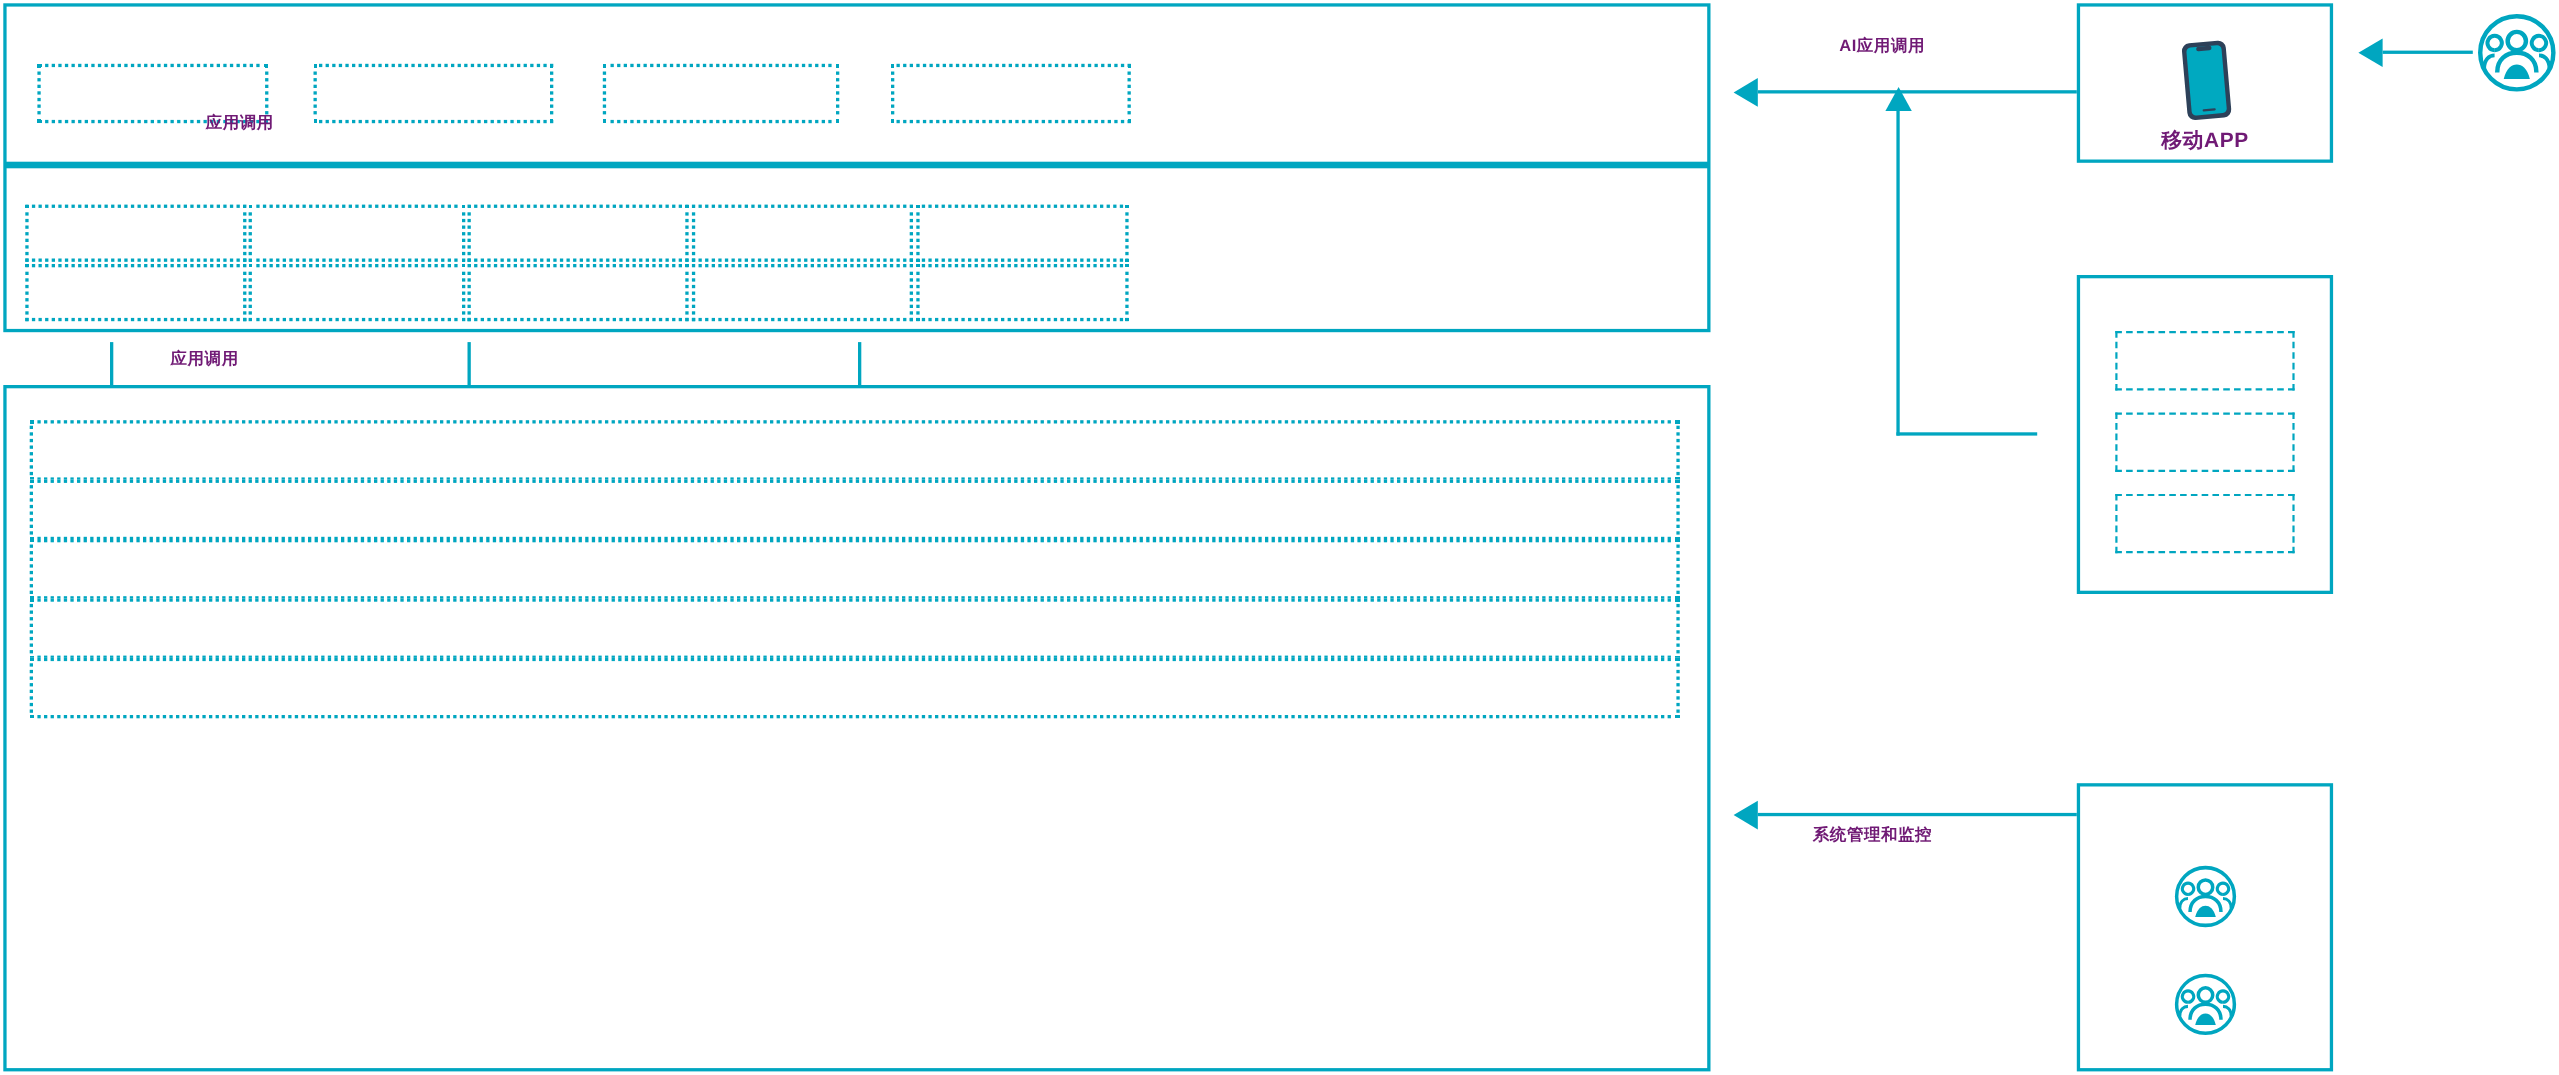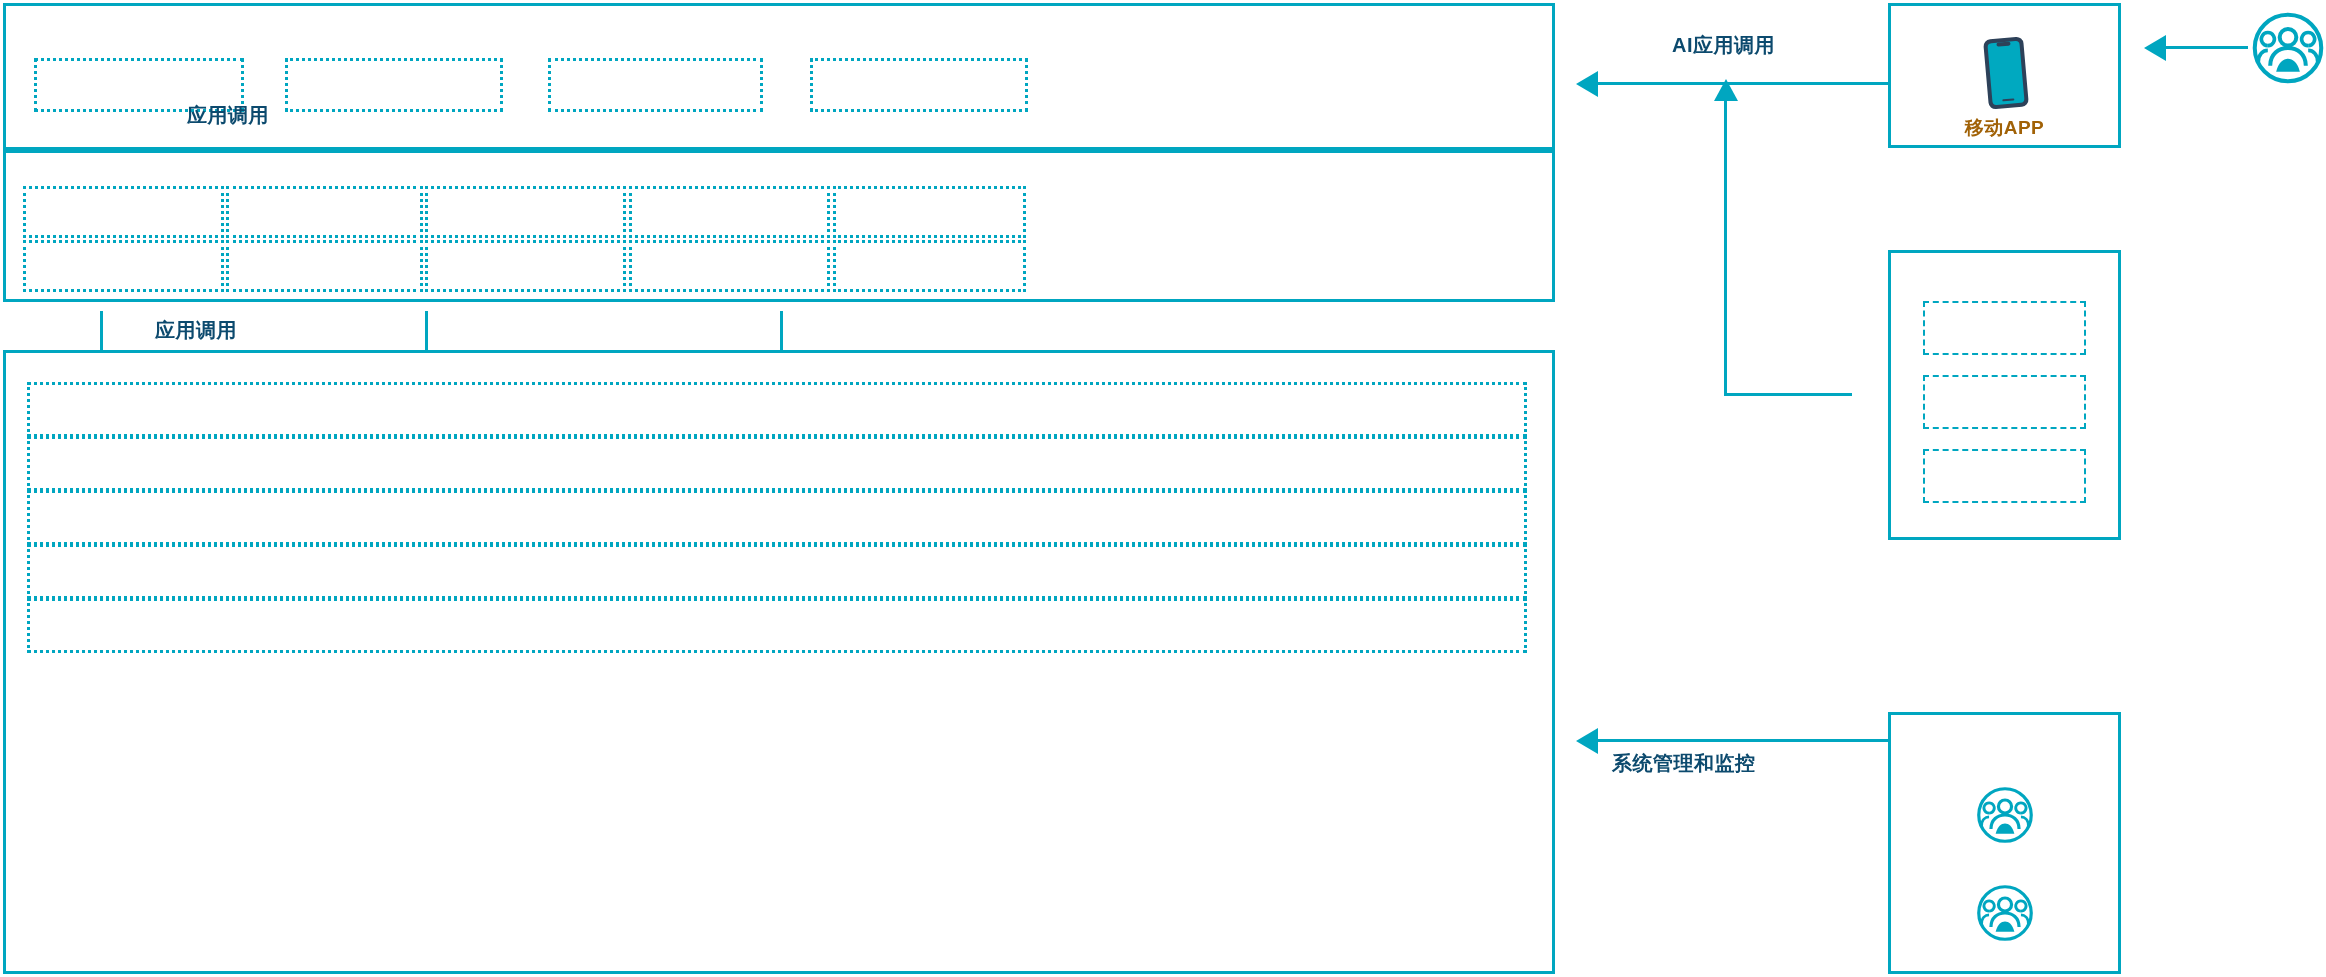--- a/index.html
+++ b/index.html
@@ -69,29 +69,29 @@
     width: 0;
     height: 0;
     border-top: 13px solid transparent;
     border-bottom: 13px solid transparent;
     border-right: 22px solid #00a6c0;
   }
 
   
   .flow-label {
     position: absolute;
-    color: #0c4a6e;
-    font-size: 20px;
+    color: #701a75;
+    font-size: 15px;
     font-weight: bold;
     white-space: nowrap;
     letter-spacing: 0.5px;
   }
   .card-label {
     position: absolute;
-    color: #a16207;
+    color: #701a75;
     font-size: 19px;
     font-weight: bold;
     text-align: center;
     white-space: nowrap;
     letter-spacing: 0.5px;
   }
 
   
   .icon-wrap {
     position: absolute;
@@ -218,15 +218,15 @@
       <path d="M15 30 a5.5 5.5 0 1 1 0.1 0" fill="none" stroke="#00a6c0" stroke-width="3"></path>
       <path d="M49 30 a5.5 5.5 0 1 0 -0.1 0" fill="none" stroke="#00a6c0" stroke-width="3"></path>
       <path d="M7 44 C7 37 11 34 15 34" fill="none" stroke="#00a6c0" stroke-width="3"></path>
       <path d="M57 44 C57 37 53 34 49 34" fill="none" stroke="#00a6c0" stroke-width="3"></path>
       <path d="M22 52 C24 44 28 41 32 41 C36 41 40 44 42 52 Z" fill="#00a6c0"></path>
     </svg>
   </div>
 
   <div class="hline" style="left:1598px; top:739px; width:290px;"></div>
   <div class="arrow-left" style="left:1576px; top:728px;"></div>
-  <div class="flow-label" style="left:1612px; top:750px;">系统管理和监控</div>
+  <div class="flow-label" style="left:1648px; top:750px;">系统管理和监控</div>
 
 </div>
 
 </body></html>

